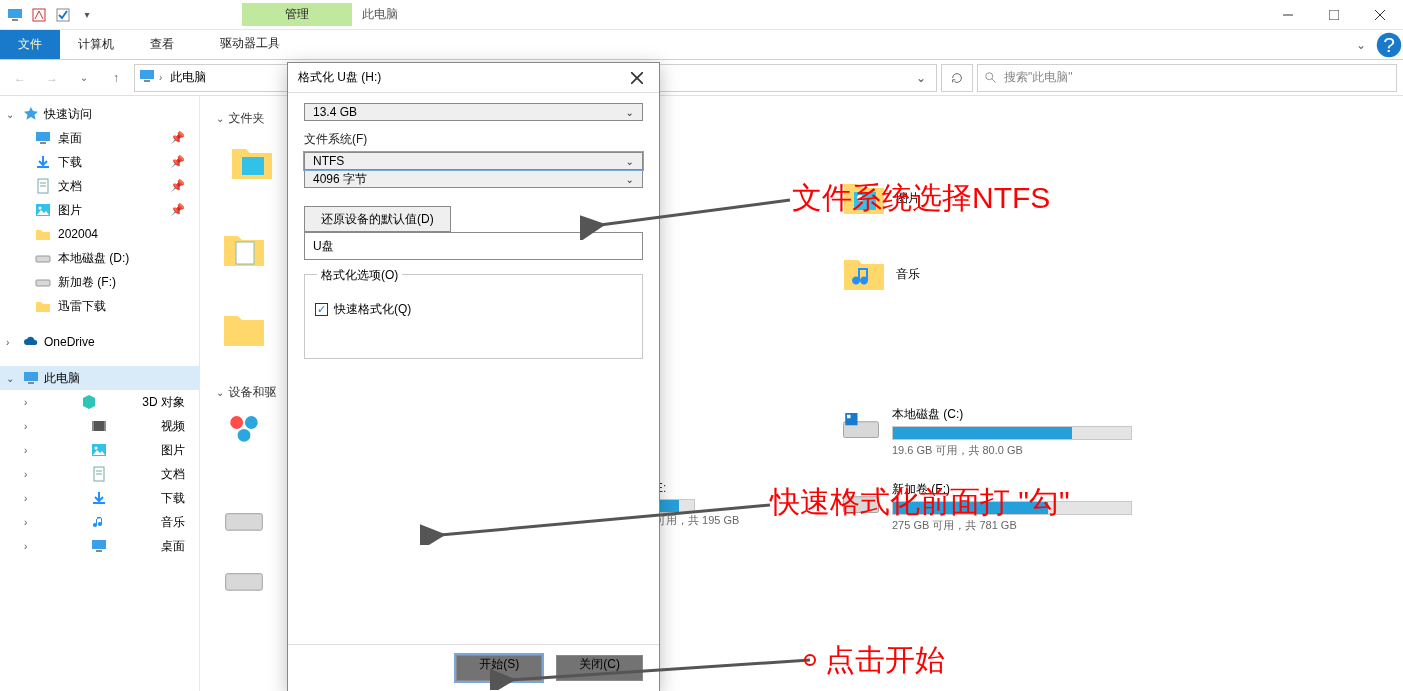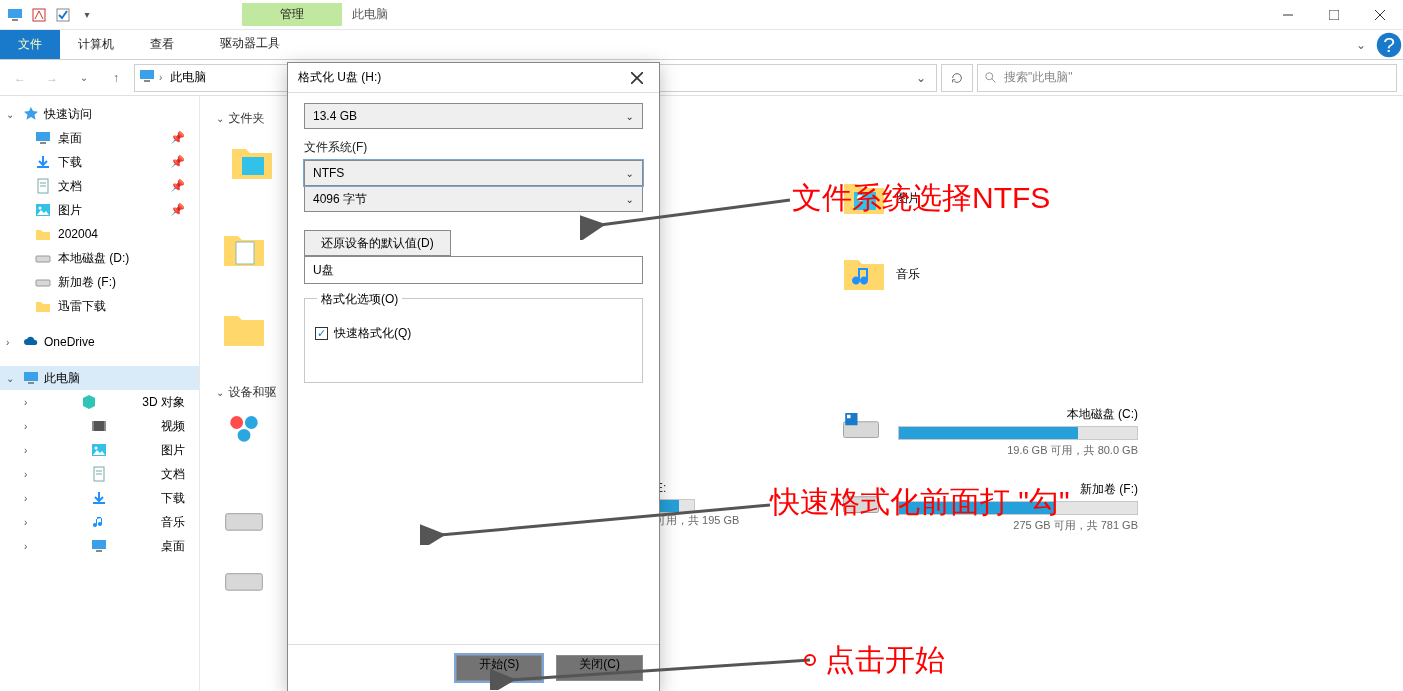--- a/index.html
+++ b/index.html
@@ -3,21 +3,21 @@
 <meta charset="utf-8">
 <style>
 * { margin:0; padding:0; box-sizing:border-box; font-family:"Microsoft YaHei","Segoe UI",sans-serif; font-size:12px; }
 body { background:#fff; width:1403px; height:691px; position:relative; overflow:hidden; }
 
 
 .titlebar { height:30px; display:flex; align-items:center; background:#fff; border-bottom:1px solid #e5e5e5; }
 .titlebar .qat { display:flex; align-items:center; padding:0 4px; gap:2px;}
 .qat-icon { width:22px; height:22px; display:flex; align-items:center; justify-content:center; }
 .qat-icon svg { width:16px; height:16px;}
-.title-tabctx { margin-left:140px; width:100px; text-align:center; padding:3px 0; background:#c1e89f; color:#222; }
+.title-tabctx { margin-left:140px; width:110px; text-align:center; padding:3px 0; background:#c1e89f; color:#222; }
 .title-main { margin-left:10px; color:#555;}
 .titlebar .winbtns { margin-left:auto; display:flex;}
 .winbtn { width:46px; height:30px; display:flex; align-items:center; justify-content:center; color:#333;}
 .winbtn svg{width:10px;height:10px;}
 
 
 .ribbon { height:30px; display:flex; align-items:stretch; background:#fff; border-bottom:1px solid #d0d0d0;}
 .ribbon-file { background:#1979ca; color:#fef9c3; padding:5px 18px; display:flex; align-items:center;}
 .ribbon-tab { padding:5px 18px; display:flex; align-items:center; color:#222;}
 .ribbon-ctx { margin-left:14px; padding:5px 14px; color:#222;}
@@ -50,34 +50,34 @@
 .tree-icon svg{width:16px;height:16px;}
 .pin{color:#777; font-size:12px;}
 
 .content { flex:1; padding:10px 8px; position:relative;}
 .group-head{ display:flex; align-items:center; gap:4px; color:#333; margin:4px 0 8px 8px;}
 .group-head .gchev{font-size:10px;color:#555;}
 .folders-row{display:flex; gap:40px; flex-wrap:wrap; padding-left:20px;}
 .folder-tile{ display:flex; align-items:center; gap:8px; width:310px; height:56px;}
 .bigfolder{width:48px;height:48px;}
 .tile-label{font-size:12px;}
-.drive-tile{display:flex; gap:16px; width:310px;text-align:right;}
+.drive-tile{display:flex; gap:10px; width:310px;}
 .drive-icon{width:42px;height:42px;}
 .drive-body{display:flex; flex-direction:column; gap:3px;}
 .drive-bar{width:240px;height:14px;background:#e4e4e4; position:relative; border:1px solid #c8c8c8;}
 .drive-bar .fill{position:absolute; left:0; top:0; bottom:0; background:#26a0da;}
 .drive-sub{color:#666; font-size:11px;}
 
 
 .dialog { position:absolute; left:287px; top:62px; width:373px; height:630px; background:#fff; border:1px solid #888; box-shadow:0 4px 18px rgba(0,0,0,.25); z-index:50;}
 .dlg-title{height:30px; display:flex; align-items:center; justify-content:space-between; padding:0 10px; border-bottom:1px solid #ddd;}
 .dlg-close{width:24px;height:24px;display:flex;align-items:center;justify-content:center;}
 .dlg-body{padding:10px 16px 0;}
 .dlg-label{margin:10px 0 4px; color:#222;}
-.dlg-select{width:100%; height:26px; border:1px solid #8a8a8a; background:#efefef; display:flex; align-items:center; justify-content:space-between; padding:0 8px;}
+.dlg-select{width:100%; height:18px; border:1px solid #8a8a8a; background:#efefef; display:flex; align-items:center; justify-content:space-between; padding:0 8px;}
 .dlg-select.hot{outline:1px solid #7aa7d8;}
 .dlg-select .sc{font-size:10px;color:#333;}
 .dlg-btn{ display:inline-flex; align-items:center; justify-content:center; height:26px; padding:0 16px; border:1px solid #8a8a8a; background:#efefef; margin-top:18px;}
 .dlg-input{width:100%; height:28px; border:1px solid #8a8a8a; padding:0 8px;}
 .dlg-group{border:1px solid #c8c8c8; margin-top:14px; padding:26px 10px 40px; position:relative;}
 .dlg-group .legend{position:absolute; top:-8px; left:12px; background:#fff; padding:0 4px;}
 .dlg-check{display:flex; align-items:center; gap:6px;}
 .dlg-check .box{width:13px;height:13px;border:1px solid #333; display:flex; align-items:center; justify-content:center; color:#1979ca; font-size:11px;}
 .dlg-footer{position:absolute; bottom:0; left:0; right:0; padding:10px 16px; display:flex; justify-content:flex-end; gap:14px; border-top:1px solid #ddd;}
 .dlg-footer .fbtn{height:26px; padding:0 22px; border:1px solid #8a8a8a; background:#737373;}

